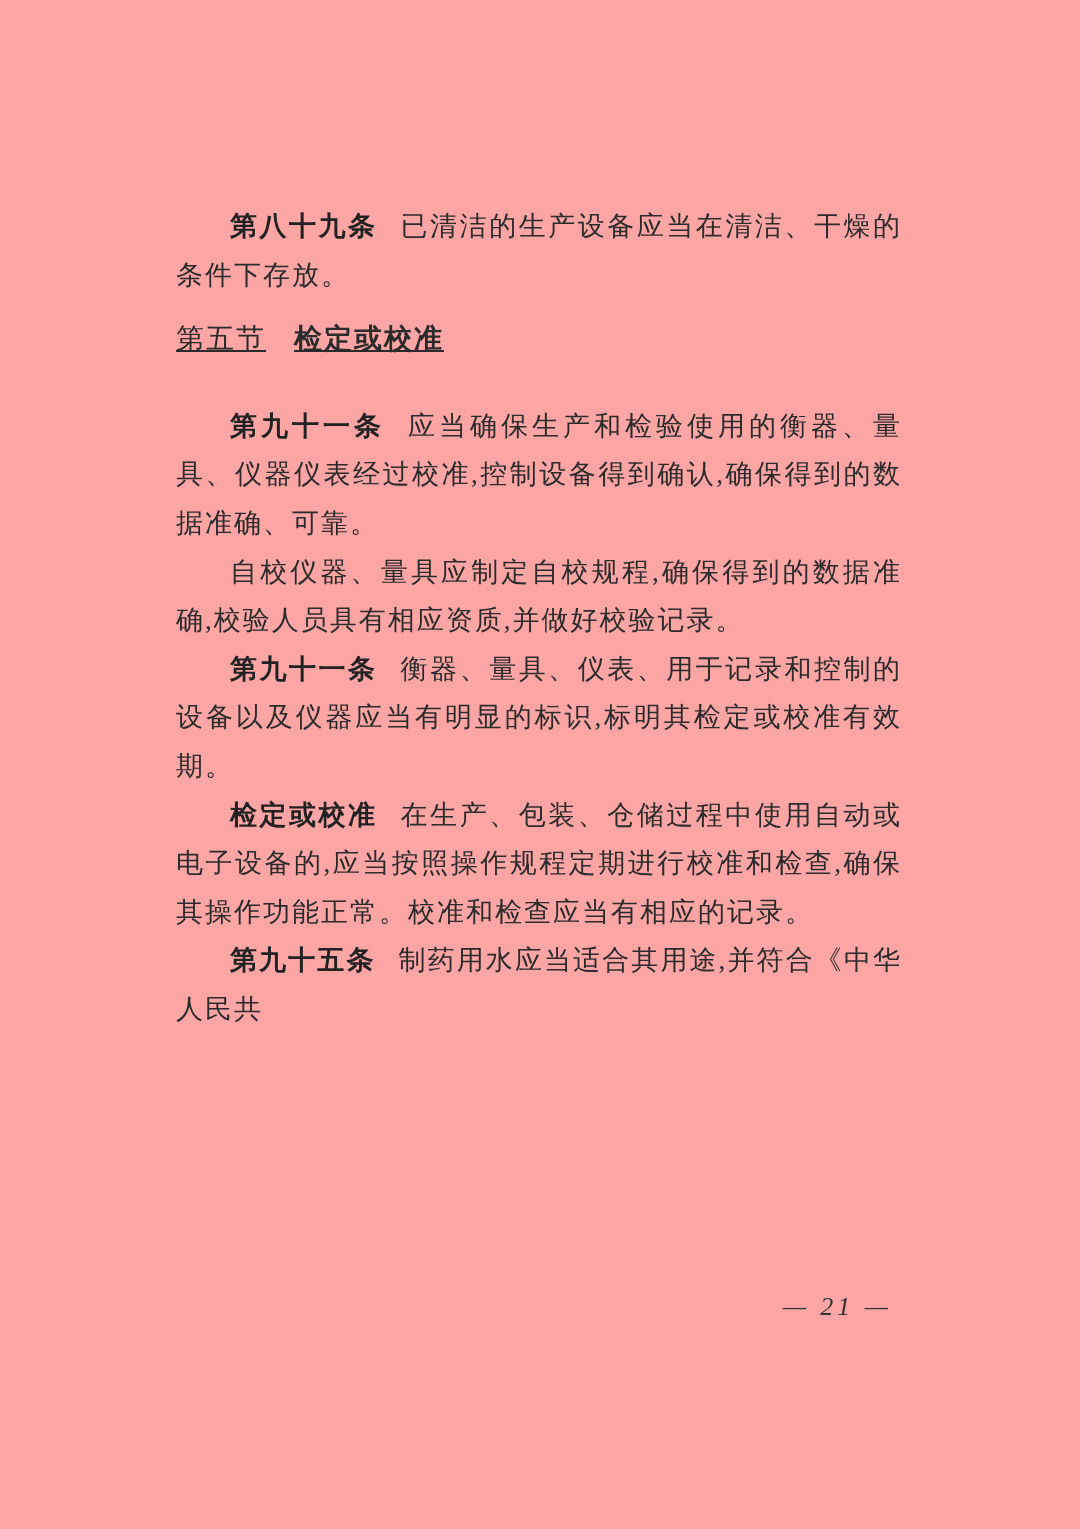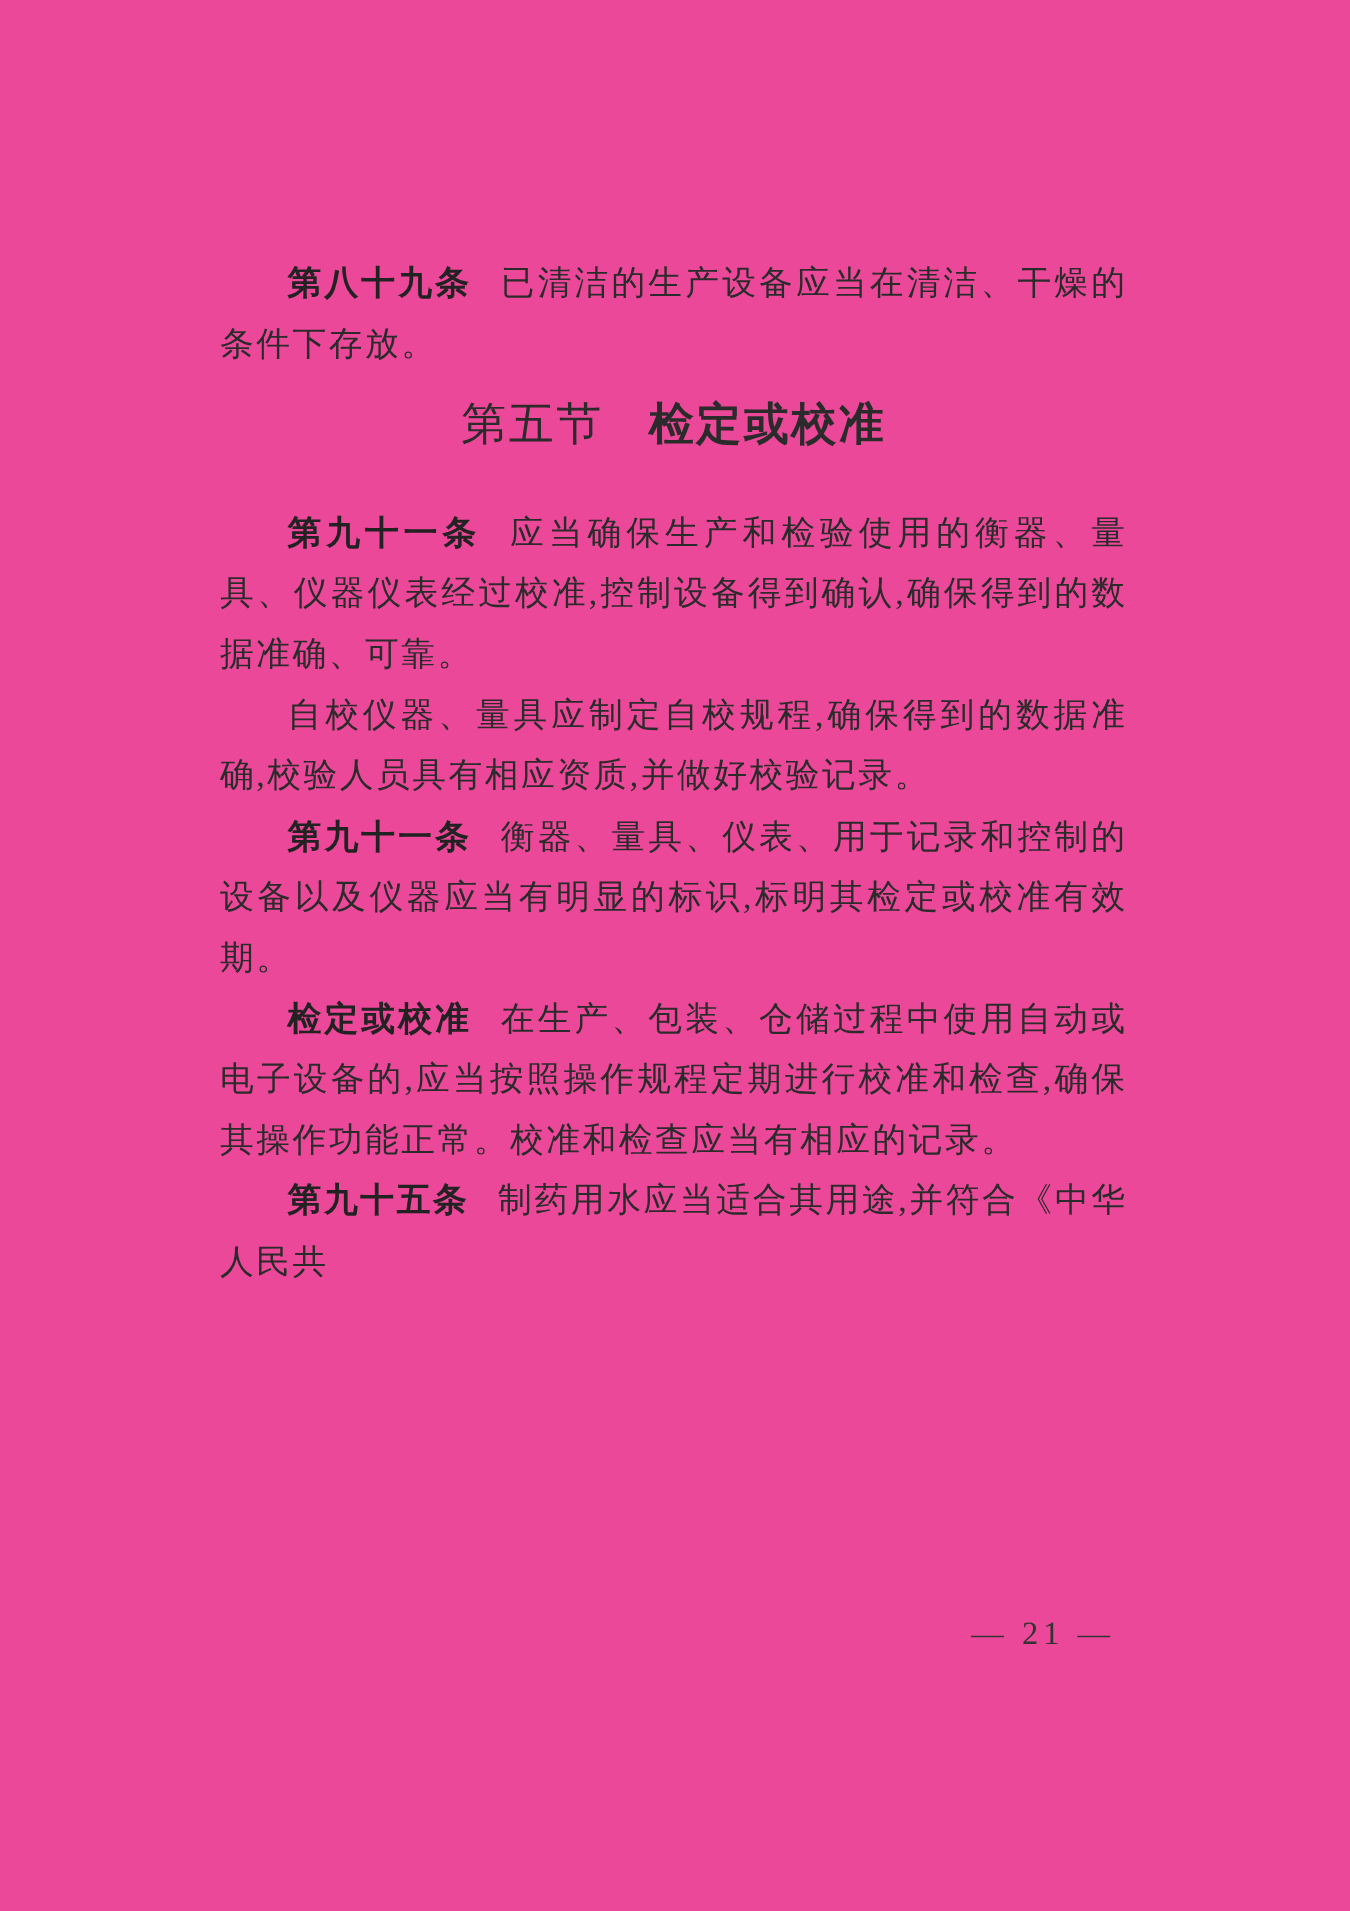--- a/index.html
+++ b/index.html
@@ -10,21 +10,21 @@
     width: 1080px;
     height: 1529px;
     background: #fdfdfd;
     font-family: "Liberation Serif", serif;
     overflow: hidden;
   }
   .page {
     position: relative;
     width: 1080px;
     height: 1529px;
-    background: #ec4899;
+    background: #fca5a5;
   }
   .content {
     position: absolute;
     left: 176px;
     top: 202px;
     width: 726px;
   }
   .para {
     margin: 0;
     font-size: 27px;
@@ -36,39 +36,40 @@
     text-indent: 2em;
   }
   .article-label {
     font-family: "Liberation Sans", sans-serif;
     font-weight: bold;
     color: #222222;
     margin-right: 0.85em;
   }
   .section-heading {
     margin: 16px 0 38px 0;
-    font-size: 36px;
+    font-size: 28px;
     line-height: 48.6px;
     letter-spacing: 2px;
     color: #2b2b2b;
-    text-align: center;
+    text-decoration: underline;
   }
   .section-num {
     margin-right: 1em;
   }
   .section-title {
     font-weight: bold;
   }
   .page-number {
     position: absolute;
     top: 1292px;
     right: 188px;
     font-size: 26px;
     letter-spacing: 4px;
     color: #333333;
+    font-style: italic;
   }
 </style>
 </head>
 <body>
 
 <div class="page">
   <div class="content" id="content">
       <p class="para"><span class="article-label">第八十九条</span><span>已清洁的生产设备应当在清洁、干燥的条件下存放。</span></p>
       <div class="section-heading"><span class="section-num">第五节</span><span class="section-title">检定或校准</span></div>
       <p class="para"><span class="article-label">第九十一条</span><span>应当确保生产和检验使用的衡器、量具、仪器仪表经过校准,控制设备得到确认,确保得到的数据准确、可靠。</span></p>

